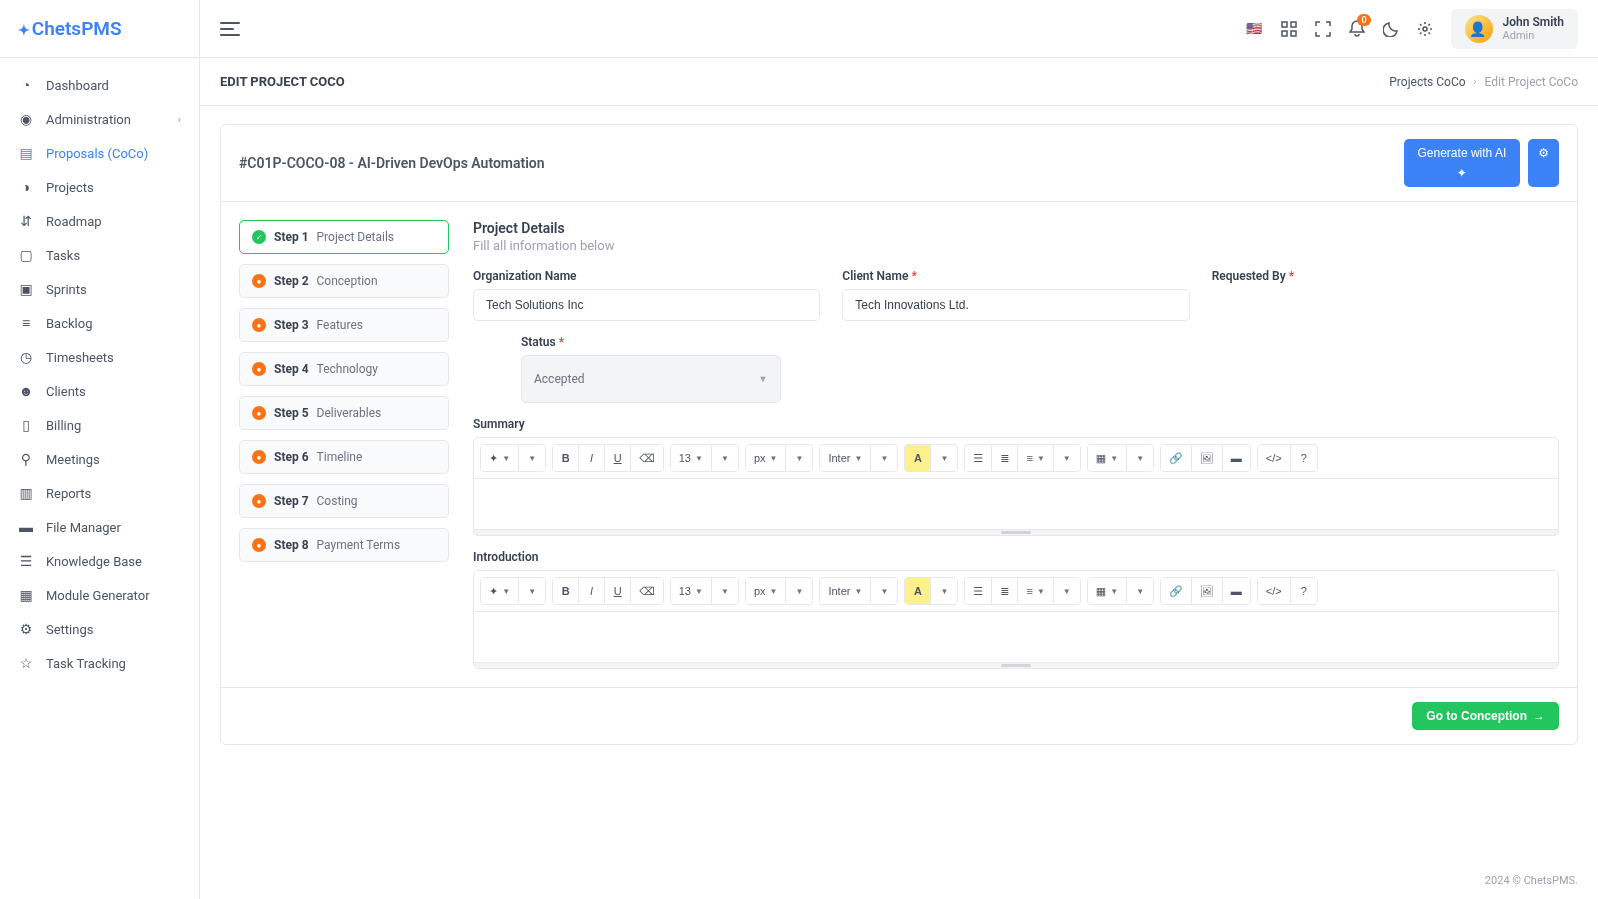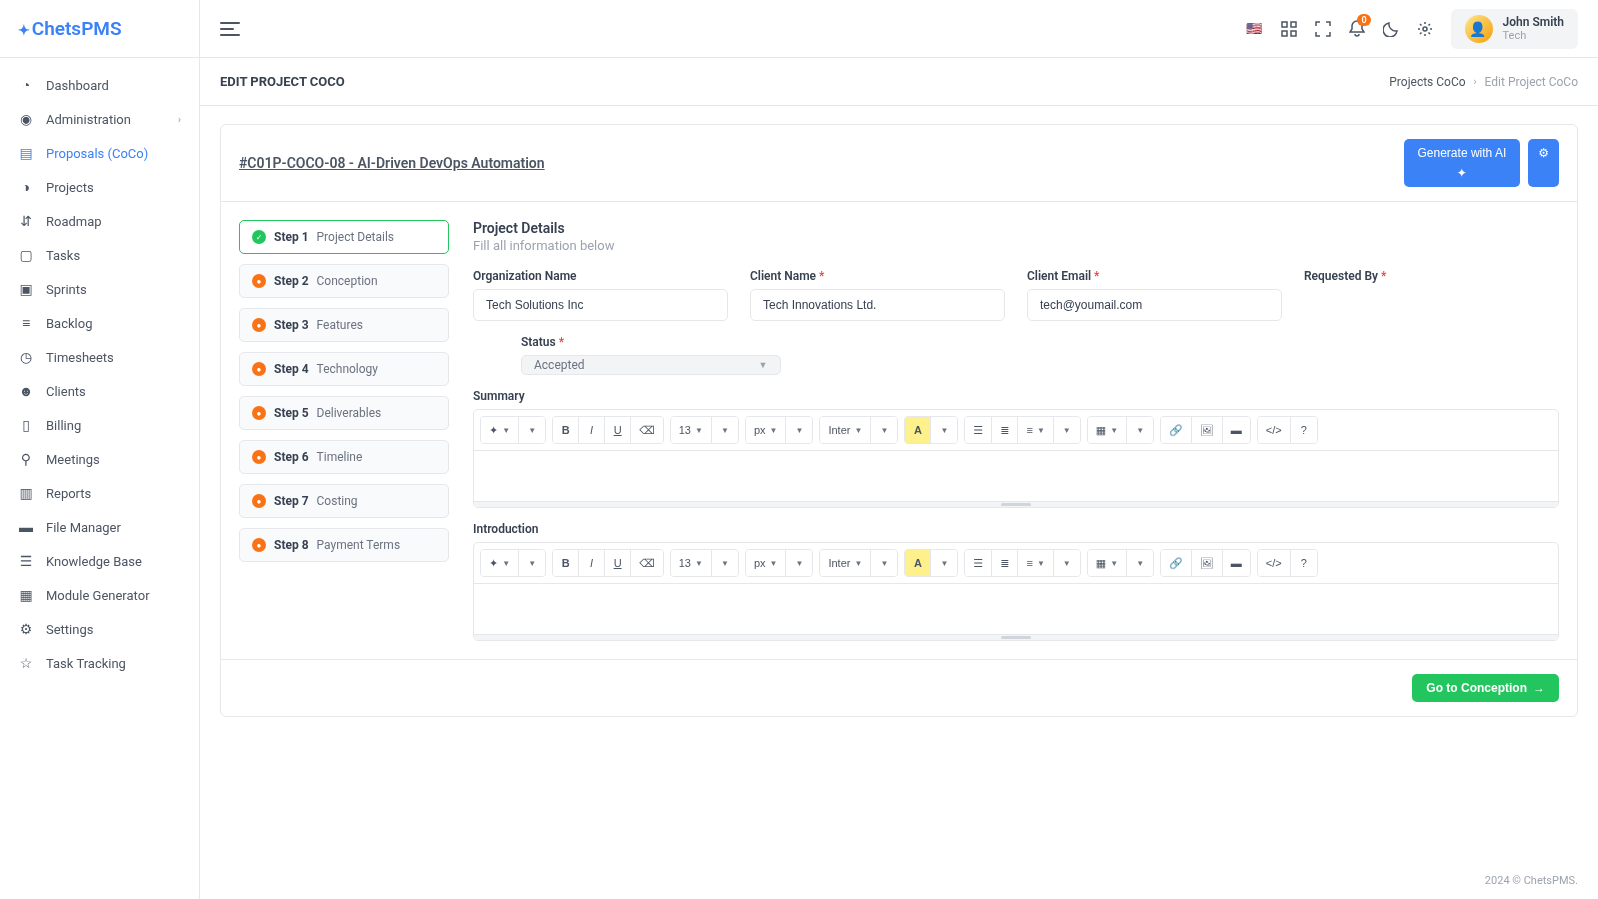--- a/index.html
+++ b/index.html
@@ -36,21 +36,21 @@
 .page-header { display: flex; align-items: center; padding: 0 20px; height: 48px; border-bottom: 1px solid #e5e7eb; }
 .page-title { font-size: 13px; font-weight: 700; text-transform: uppercase; color: #374151; }
 .breadcrumb { margin-left: auto; font-size: 12px; color: #9ca3af; display:flex; gap:8px; align-items:center;}
 .breadcrumb a { color: #4b5563; text-decoration: none; }
 .breadcrumb .sep{ font-size:10px;}
 
 
 .content { flex: 1; padding: 18px 20px; overflow-y: auto; background:#fff;}
 .card { background: #fff; border: 1px solid #e5e7eb; border-radius: 6px; }
 .card-header { display: flex; align-items: center; padding: 14px 18px; border-bottom: 1px solid #e5e7eb; }
-.card-title { font-size: 14px; font-weight: 600; color: #4b5563; text-decoration: underline; }
+.card-title { font-size: 14px; font-weight: 600; color: #4b5563; }
 .card-header-actions { margin-left: auto; display: flex; gap: 8px; }
 .btn { border: none; border-radius: 5px; padding: 7px 14px; font-size: 12px; cursor: pointer; display: inline-flex; align-items: center; gap: 6px; font-weight:500;}
 .btn-primary { background: #3b82f6; color: #fff; flex-direction: column; }
 .btn-icon-only { padding: 7px 10px; }
 .btn-success { background: #22c55e; color: #fff; font-weight: bold; }
 
 .card-body { padding: 18px; display: flex; gap: 24px; }
 .steps { width: 210px; display: flex; flex-direction: column; gap: 10px; }
 .step { border: 1px solid #e5e7eb; border-radius: 5px; padding: 9px 12px; display: flex; align-items: center; gap: 8px; cursor: pointer; font-size: 12px; background:#f9fafb;}
 .step.active { border-color: #22c55e; background: #fff; }
@@ -61,21 +61,21 @@
 .step .name { color: #6b7280; }
 
 .form-area { flex: 1; }
 .section-title { font-size: 14px; font-weight: 600; color: #374151; }
 .section-sub { font-size: 13px; color: #9ca3af; margin-top: 2px; margin-bottom: 16px; }
 .form-row { display: flex; gap: 22px; margin-bottom: 14px; }
 .form-group { flex: 1; display: flex; flex-direction: column; gap: 6px; }
 .form-label { font-size: 12px; font-weight: 600; color: #374151; }
 .req { color: #ef4444; }
 .form-control { border: 1px solid #e5e7eb; border-radius: 5px; padding: 15px 12px; font-size: 12px; color: #374151; background: #fff; height:32px;}
-.form-select { border: 1px solid #e5e7eb; border-radius: 5px; padding: 6px 12px; font-size: 12px; color: #6b7280; background: #f3f4f6; height:20px; display:flex; align-items:center; justify-content:space-between;}
+.form-select { border: 1px solid #e5e7eb; border-radius: 5px; padding: 6px 12px; font-size: 12px; color: #6b7280; background: #f3f4f6; height:48px; display:flex; align-items:center; justify-content:space-between;}
 .form-select .arrow{ font-size:9px; color:#9ca3af;}
 
 .editor { border: 1px solid #e5e7eb; border-radius: 5px; }
 .toolbar { display: flex; gap: 6px; padding: 6px; border-bottom: 1px solid #e5e7eb; flex-wrap: wrap; }
 .tgroup { display: flex; border: 1px solid #e5e7eb; border-radius: 4px; overflow: hidden; }
 .tbtn { padding: 4px 8px; font-size: 11px; color: #4b5563; background: #fff; border: none; border-right: 1px solid #e5e7eb; cursor: pointer; display:inline-flex; align-items:center; gap:4px; height:26px; min-width:26px; justify-content:center;}
 .tbtn:last-child { border-right: none; }
 .tbtn .caret{ font-size:8px; color:#6b7280;}
 .tbtn.highlight{ background:#fef08a;}
 .editor-body { min-height: 50px; padding: 8px; font-size: 12px; }
@@ -214,21 +214,21 @@
         <span class="top-icon">
             <svg width="16" height="16" viewBox="0 0 16 16" fill="none" stroke="#4b5563" stroke-width="1.5">
               <circle cx="8" cy="8" r="2"></circle>
               <path d="M8 1v2M8 13v2M1 8h2M13 8h2M3 3l1.5 1.5M11.5 11.5L13 13M3 13l1.5-1.5M11.5 4.5L13 3"></path>
             </svg>
           </span>
         <div class="user-block">
           <span class="avatar">👤</span>
           <div class="user-info">
             <div class="user-name">John Smith</div>
-            <div class="user-role">Tech</div>
+            <div class="user-role">Admin</div>
           </div>
         </div>
       </div>
     </div>
 
     <div class="page-header">
       <div class="page-title">EDIT PROJECT COCO</div>
       <div class="breadcrumb">
         <a href="#">Projects CoCo</a>
         <span class="sep">›</span>
@@ -303,24 +303,20 @@
             <div class="form-row">
               <div class="form-group">
                 <label class="form-label"><span>Organization Name</span></label>
                 <input class="form-control" value="Tech Solutions Inc" style="">
               </div>
               <div class="form-group">
                 <label class="form-label"><span>Client Name</span> <span class="req">*</span></label>
                 <input class="form-control" value="Tech Innovations Ltd." style="">
               </div>
               <div class="form-group">
-                <label class="form-label"><span>Client Email</span> <span class="req">*</span></label>
-                <input class="form-control" value="tech@youmail.com" style="">
-              </div>
-              <div class="form-group">
                 <label class="form-label"><span>Requested By</span> <span class="req">*</span></label>
               </div>
             </div>
 
             <div class="form-row">
               <div class="form-group" style="flex:0 0 calc(25% - 12px);margin-left:48px;">
                 <label class="form-label"><span>Status</span> <span class="req">*</span></label>
                 <div class="form-select">
                     <span>Accepted</span>
                     <span class="arrow">▼</span>

